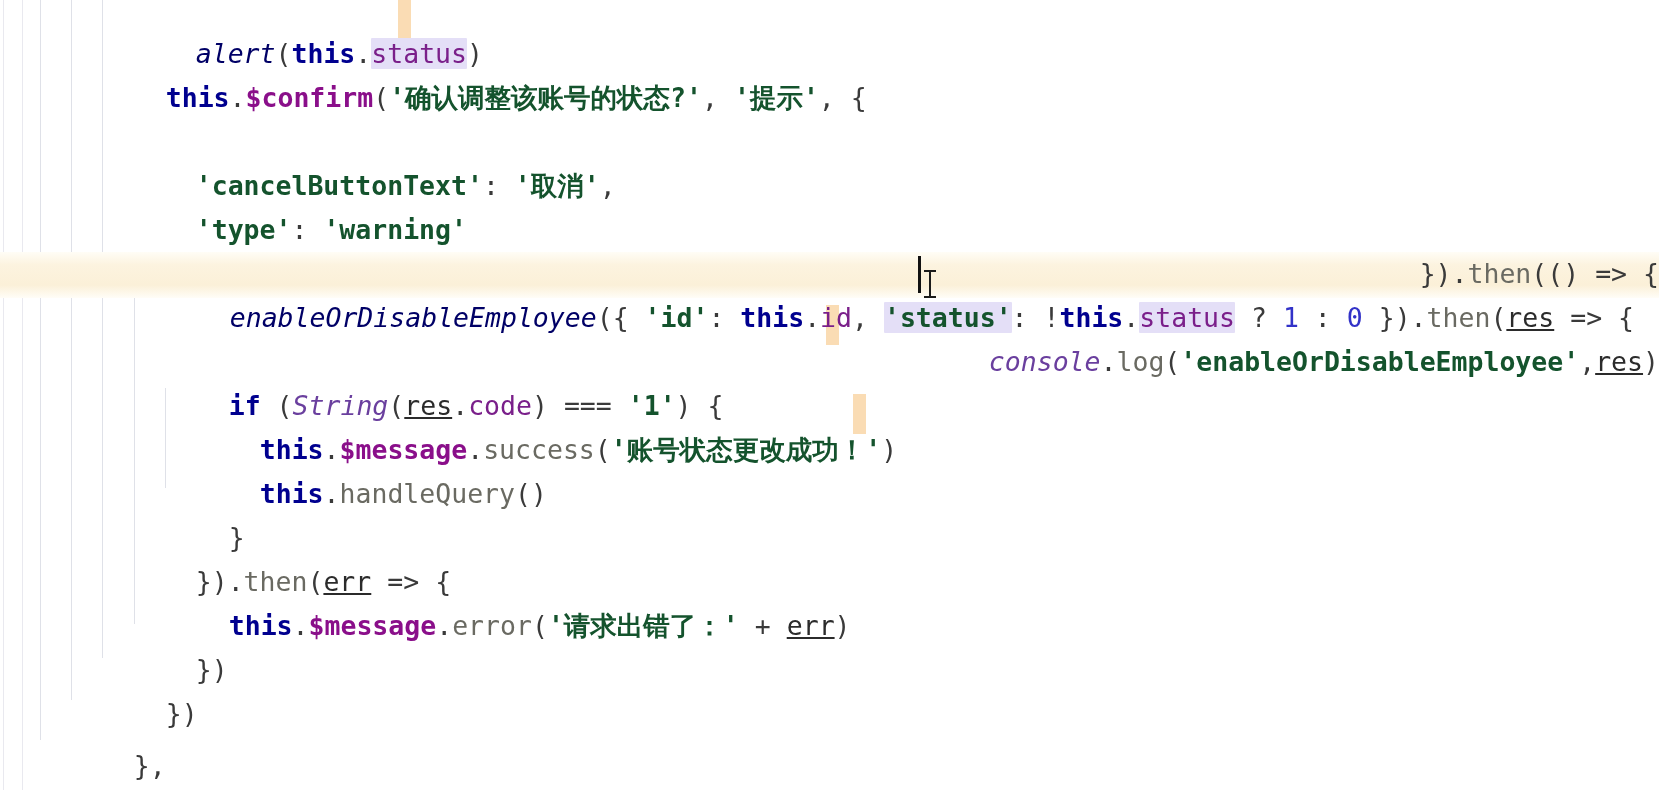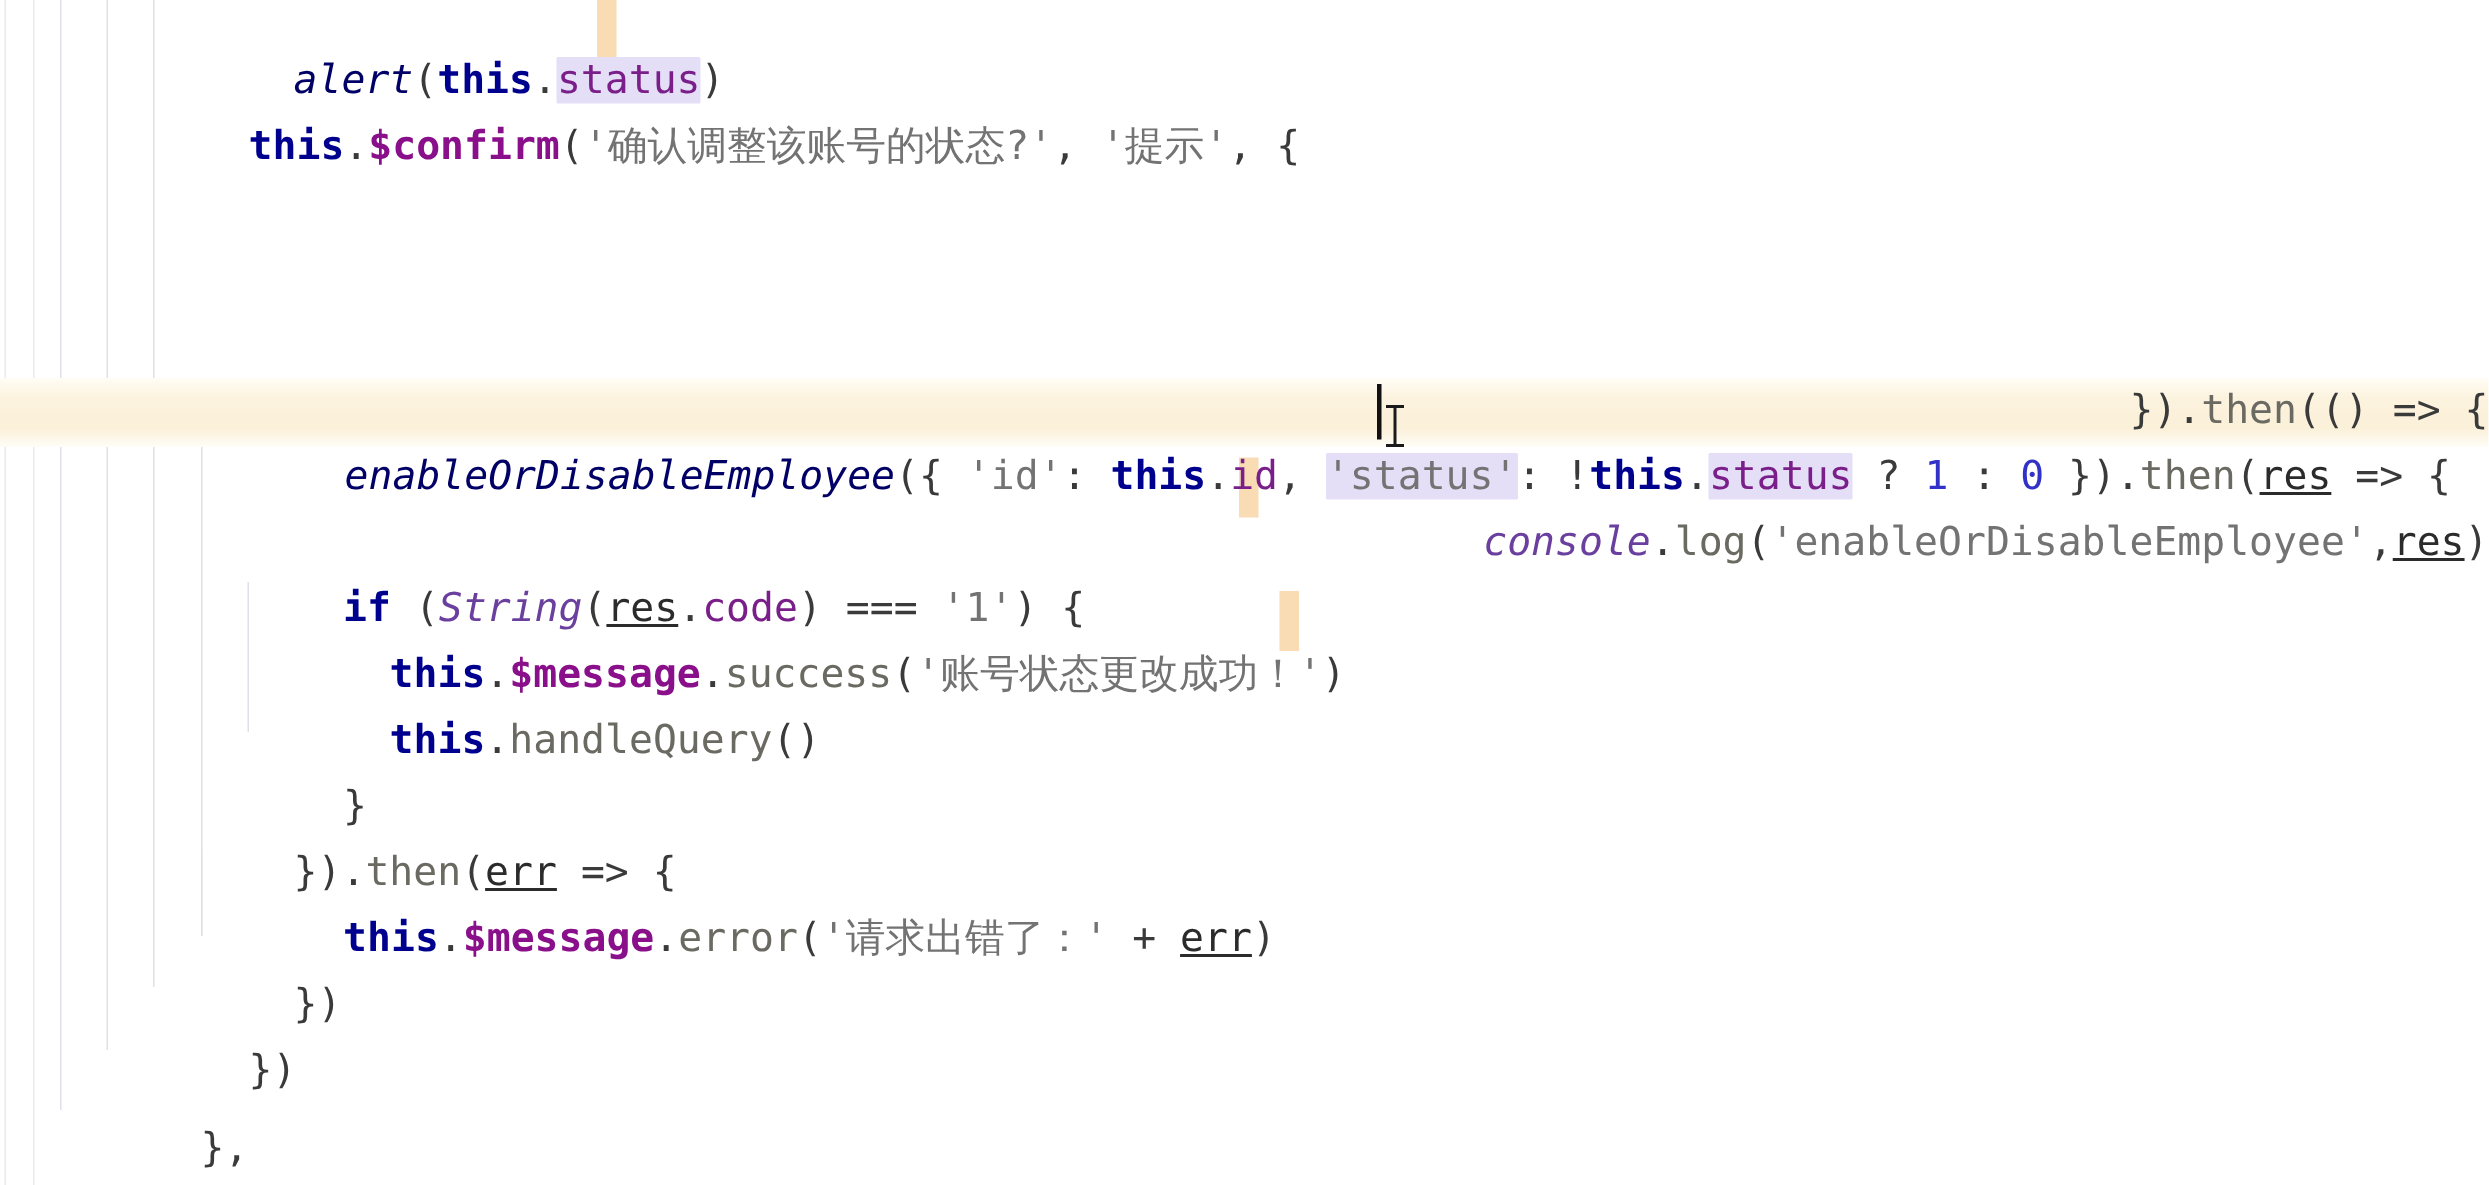--- a/index.html
+++ b/index.html
@@ -70,21 +70,21 @@
     left: 0;
     width: 1659px;
     height: 46px;
     background: #fdf6e3;
     background: linear-gradient(to bottom,
        #fffdf6 0%, #fcf3df 28%, #fbf0d8 72%, #fffdf7 100%);
   }
   .t-kw       { color: #00008f; font-weight: bold; }
   .t-fn       { color: #6a6a62; }
   .t-field    { color: #8a0f8a; font-weight: bold; }      
-  .t-str      { color: #737373; font-weight: normal; }      
+  .t-str      { color: #14532d; font-weight: bold; }      
   .t-num      { color: #3232c8; }                         
   .t-glob     { color: #6a3f9e; font-style: italic; }     
   .t-glob2    { color: #000066; font-style: italic; }     
   .t-prop     { color: #7a1f8a; }                         
   .t-local    { color: #2b2b2b; text-decoration: underline; } 
   .t-punct    { color: #3a3a3a; }
   .t-op       { color: #3a3a3a; }
 
   
   .hl-usage {
@@ -169,21 +169,27 @@
 
     <div class="line" style="top:-12px;">
       <span class="txt" style="padding-left:100px;"><span class="t-glob2">alert</span><span class="t-punct">(</span><span class="t-kw">this</span><span class="t-punct">.</span><span class="hl-usage t-prop">status</span><span class="t-punct">)</span></span>
     </div>
 
     <div class="line" style="top:32px;">
       <span class="txt" style="padding-left:70px;"><span class="t-kw">this</span><span class="t-punct">.</span><span class="t-field">$confirm</span><span class="t-punct">(</span><span class="t-str">'确认调整该账号的状态?'</span><span class="t-punct">, </span><span class="t-str">'提示'</span><span class="t-punct">, {</span></span>
     </div>
 
 
-
+    <div class="line" style="top:120px;">
+      <span class="txt" style="padding-left:100px;"><span class="t-str">'cancelButtonText'</span><span class="t-punct">: </span><span class="t-str">'取消'</span><span class="t-punct">,</span></span>
+    </div>
+
+    <div class="line" style="top:164px;">
+      <span class="txt" style="padding-left:100px;"><span class="t-str">'type'</span><span class="t-punct">: </span><span class="t-str">'warning'</span></span>
+    </div>
 
     <div class="line" style="top:208px;text-align:right;">
       <span class="txt" style="padding-left:100px;"><span class="t-punct">}).</span><span class="t-fn">then</span><span class="t-punct">(() </span><span class="t-op">=&gt;</span><span class="t-punct"> {</span></span>
     </div>
 
     <div class="line" style="top:252px;padding-left:34px;">
       <span class="txt" style="padding-left:100px;"><span class="t-glob2">enableOrDisableEmployee</span><span class="t-punct">({ </span><span class="t-str">'id'</span><span class="t-punct">: </span><span class="t-kw">this</span><span class="t-punct">.</span><span class="t-prop">id</span><span class="t-punct">, </span><span class="hl-usage t-str">'status'</span><span class="t-punct">: </span><span class="t-op">!</span><span class="t-kw">this</span><span class="t-punct">.</span><span class="hl-usage t-prop">status</span><span class="t-punct"> </span><span class="t-op">?</span><span class="t-punct"> </span><span class="t-num">1</span><span class="t-punct"> : </span><span class="t-num">0</span><span class="t-punct"> }).</span><span class="t-fn">then</span><span class="t-punct">(</span><span class="t-local">res</span><span class="t-punct"> </span><span class="t-op">=&gt;</span><span class="t-punct"> {</span></span>
     </div>
 
     <div class="line" style="top:296px;text-align:right;">

